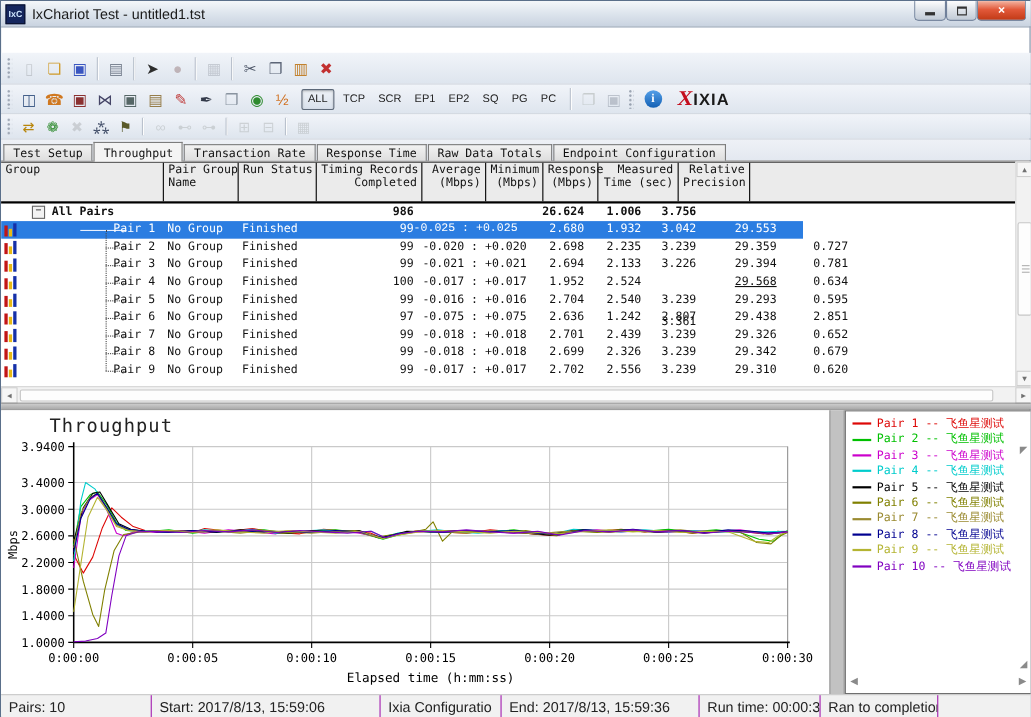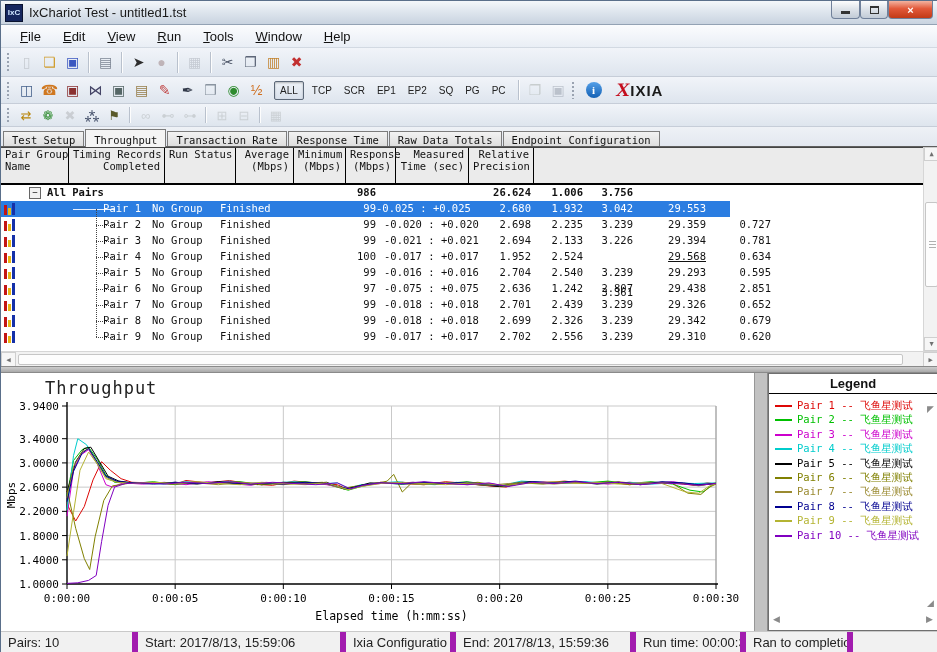--- a/index.html
+++ b/index.html
@@ -114,21 +114,21 @@
   .legendtitle{font-weight:bold;font-size:13px;text-align:center;padding:2px 0 2px 0;
     border-bottom:1px solid #000;font-family:"Liberation Sans",sans-serif;}
   #legendlist{padding:4px 0 0 6px;font-family:"DejaVu Sans Mono","Liberation Mono",monospace;
     font-size:10.5px;line-height:14.4px;white-space:nowrap;}
   .lentry .sw{display:inline-block;width:17px;height:2px;vertical-align:middle;margin-right:5px;}
   .lscroll{position:absolute;color:#8a8a8a;font-size:9px;}
 
   
   .statusbar{position:absolute;left:0;top:630px;width:937px;height:22px;background:#f1f1f1;
     border-top:1px solid #c9c9c9;box-sizing:border-box;display:flex;font-size:13px;color:#222;}
-  .sseg{border-right:6px solid #a21caf;box-sizing:border-box;padding:3px 0 0 7px;white-space:nowrap;overflow:hidden;}
+  .sseg{border-right:1px solid #a21caf;box-sizing:border-box;padding:3px 0 0 7px;white-space:nowrap;overflow:hidden;}
 </style>
 </head>
 <body>
 
 <div id="app">
 
   <div class="titlebar">
     <div class="win-icon">
         <span>IxC</span>
       </div>
@@ -139,29 +139,20 @@
         </div>
       <div class="wbtn max">
           <span class="maxbox"></span>
         </div>
       <div class="wbtn close">
           <span>×</span>
         </div>
     </div>
   </div>
 
-  <div class="menubar" id="menubar">
-      <div class="menu-item">File</div>
-      <div class="menu-item">Edit</div>
-      <div class="menu-item">View</div>
-      <div class="menu-item">Run</div>
-      <div class="menu-item">Tools</div>
-      <div class="menu-item">Window</div>
-      <div class="menu-item">Help</div>
-    </div>
 
   <div class="toolbar tb1" id="tb1">
       <div class="gripper"></div>
       <div class="ticon dis" style="color: rgb(140, 154, 168);">▯</div>
       <div class="ticon" style="color: rgb(207, 156, 44);">❏</div>
       <div class="ticon" style="color: rgb(58, 86, 192);">▣</div>
       <div class="tsep"></div>
       <div class="ticon" style="color: rgb(125, 134, 148);">▤</div>
       <div class="tsep"></div>
       <div class="ticon" style="color: rgb(45, 45, 45);">➤</div>
@@ -231,23 +222,24 @@
       <div class="tab">Test Setup</div>
       <div class="tab active">Throughput</div>
       <div class="tab">Transaction Rate</div>
       <div class="tab">Response Time</div>
       <div class="tab">Raw Data Totals</div>
       <div class="tab">Endpoint Configuration</div>
     </div>
 
   <div class="tablewrap">
     <div class="thead" id="thead">
+        <div class="hcell" style="width: 148px; text-align: left;"><div>Group</div></div>
         <div class="hcell" style="width: 68px; text-align: left;"><div>Pair Group</div><div>Name</div></div>
+        <div class="hcell" style="width: 71px; text-align: left;"><div>Run Status</div></div>
         <div class="hcell" style="width: 96px; text-align: right;"><div>Timing Records</div><div>Completed</div></div>
-        <div class="hcell" style="width: 71px; text-align: left;"><div>Run Status</div></div>
         <div class="hcell" style="width: 58px; text-align: right;"><div>Average</div><div>(Mbps)</div></div>
         <div class="hcell" style="width: 52px; text-align: right;"><div>Minimum</div><div>(Mbps)</div></div>
         <div class="hcell" style="width: 50px; text-align: right;"><div>Response</div><div>(Mbps)</div></div>
         <div class="hcell" style="width: 73px; text-align: right;"><div>Measured</div><div>Time (sec)</div></div>
         <div class="hcell" style="width: 65px; text-align: right;"><div>Relative</div><div>Precision</div></div>
         <div class="hcell" style="width: 144px; text-align: left; border-right: none;"><div></div><div></div></div>
       </div>
     <div class="tbody" id="tbody">
         <div class="sumrow">
           <div class="colbox">−</div>
@@ -261,21 +253,21 @@
           <div class="pairicon">
             <span style="background: rgb(194, 21, 21); height: 10px;"></span>
             <span style="background: rgb(232, 185, 21); height: 7px;"></span>
             <span style="background: rgb(21, 48, 168); height: 12px;"></span>
           </div>
           <div class="conn"></div>
           <div class="tcell num" style="left: 0px; width: 140px;">Pair 1</div>
           <div class="tcell" style="left: 151px;">No Group</div>
           <div class="tcell" style="left: 219px;">Finished</div>
           <div class="tcell num" style="left: 287px; width: 88px;">99</div>
-          <div class="tcell num" style="left: 375px; width: 89px;">-0.025 : +0.025</div>
+          <div class="tcell num" style="left: 375px; width: 89px; font-family: Liberation Mono, monospace;">-0.025 : +0.025</div>
           <div class="tcell num" style="left: 480px; width: 50px;">2.680</div>
           <div class="tcell num" style="left: 538px; width: 44px;">1.932</div>
           <div class="tcell num" style="left: 590px; width: 42px;">3.042</div>
           <div class="tcell num" style="left: 640px; width: 65px;">29.553</div>
           <div class="tcell num" style="left: 713px; width: 57px;">0.922</div>
         </div>
         <div class="trow">
           <div class="pairicon">
             <span style="background: rgb(194, 21, 21); height: 10px;"></span>
             <span style="background: rgb(232, 185, 21); height: 7px;"></span>
@@ -499,21 +491,20 @@
         <polyline points="66.0,128.7 72.5,98.4 81.1,80.2 87.6,75.4 96.3,88.7 104.9,103.2 115.8,108.1 130.9,109.9 152.5,111.1 174.2,109.3 195.8,110.5 217.4,109.3 239.1,111.1 260.7,109.9 282.3,111.1 304.0,109.3 325.6,110.5 347.2,115.9 360.2,112.3 379.7,109.9 401.3,111.1 423.0,109.3 444.6,110.5 466.2,109.3 487.9,111.7 507.3,112.9 531.1,108.7 552.8,109.9 574.4,108.1 596.0,110.5 617.6,109.3 639.3,111.1 660.9,108.7 682.5,109.9 697.7,111.7 715.0,110.5" fill="none" stroke="#000090" stroke-width="1" stroke-linejoin="round"></polyline>
         <polyline points="66.0,183.1 72.5,139.6 79.0,97.2 87.6,79.0 96.3,91.1 104.9,105.7 115.8,109.3 130.9,110.5 152.5,109.3 174.2,110.5 195.8,108.7 217.4,110.5 239.1,111.7 260.7,109.3 282.3,110.5 304.0,111.7 325.6,109.9 347.2,116.6 360.2,113.5 379.7,110.5 401.3,109.3 423.0,110.5 444.6,111.7 466.2,109.9 487.9,111.1 507.3,112.3 531.1,109.9 552.8,108.7 574.4,110.5 596.0,109.3 617.6,111.1 639.3,109.9 660.9,110.5 684.7,119.0 697.7,120.2 708.5,112.9 715.0,110.5" fill="none" stroke="#b4b432" stroke-width="1" stroke-linejoin="round"></polyline>
         <polyline points="66.0,210.4 76.8,209.8 87.6,207.4 95.2,202.5 100.6,168.6 107.1,132.3 113.6,114.1 124.4,110.5 141.7,109.9 163.3,111.1 185.0,109.3 206.6,110.5 228.3,108.7 249.9,111.1 271.5,109.3 293.1,110.5 314.8,111.7 336.4,109.9 349.4,115.9 362.4,112.3 379.7,109.9 401.3,110.5 423.0,108.7 444.6,110.5 466.2,111.7 487.9,109.9 507.3,113.5 531.1,109.3 552.8,110.5 574.4,108.7 596.0,110.5 617.6,109.3 639.3,111.7 660.9,109.9 682.5,111.1 697.7,112.3 715.0,110.5" fill="none" stroke="#8000c0" stroke-width="1" stroke-linejoin="round"></polyline>
       </svg>
     <div class="charttitle">Throughput</div>
   </div>
 
   <div class="vsplit"></div>
 
   <div class="legendpane">
-    <div class="legendtitle">Legend</div>
     <div id="legendlist">
         <div class="lentry"><span class="sw" style="background: rgb(221, 8, 6);"></span><span style="color: rgb(221, 8, 6);">Pair 1 -- 飞鱼星测试</span></div>
         <div class="lentry"><span class="sw" style="background: rgb(0, 192, 0);"></span><span style="color: rgb(0, 192, 0);">Pair 2 -- 飞鱼星测试</span></div>
         <div class="lentry"><span class="sw" style="background: rgb(204, 0, 204);"></span><span style="color: rgb(204, 0, 204);">Pair 3 -- 飞鱼星测试</span></div>
         <div class="lentry"><span class="sw" style="background: rgb(0, 204, 204);"></span><span style="color: rgb(0, 204, 204);">Pair 4 -- 飞鱼星测试</span></div>
         <div class="lentry"><span class="sw" style="background: rgb(0, 0, 0);"></span><span style="color: rgb(0, 0, 0);">Pair 5 -- 飞鱼星测试</span></div>
         <div class="lentry"><span class="sw" style="background: rgb(128, 128, 0);"></span><span style="color: rgb(128, 128, 0);">Pair 6 -- 飞鱼星测试</span></div>
         <div class="lentry"><span class="sw" style="background: rgb(154, 138, 48);"></span><span style="color: rgb(154, 138, 48);">Pair 7 -- 飞鱼星测试</span></div>
         <div class="lentry"><span class="sw" style="background: rgb(0, 0, 144);"></span><span style="color: rgb(0, 0, 144);">Pair 8 -- 飞鱼星测试</span></div>
         <div class="lentry"><span class="sw" style="background: rgb(180, 180, 50);"></span><span style="color: rgb(180, 180, 50);">Pair 9 -- 飞鱼星测试</span></div>

